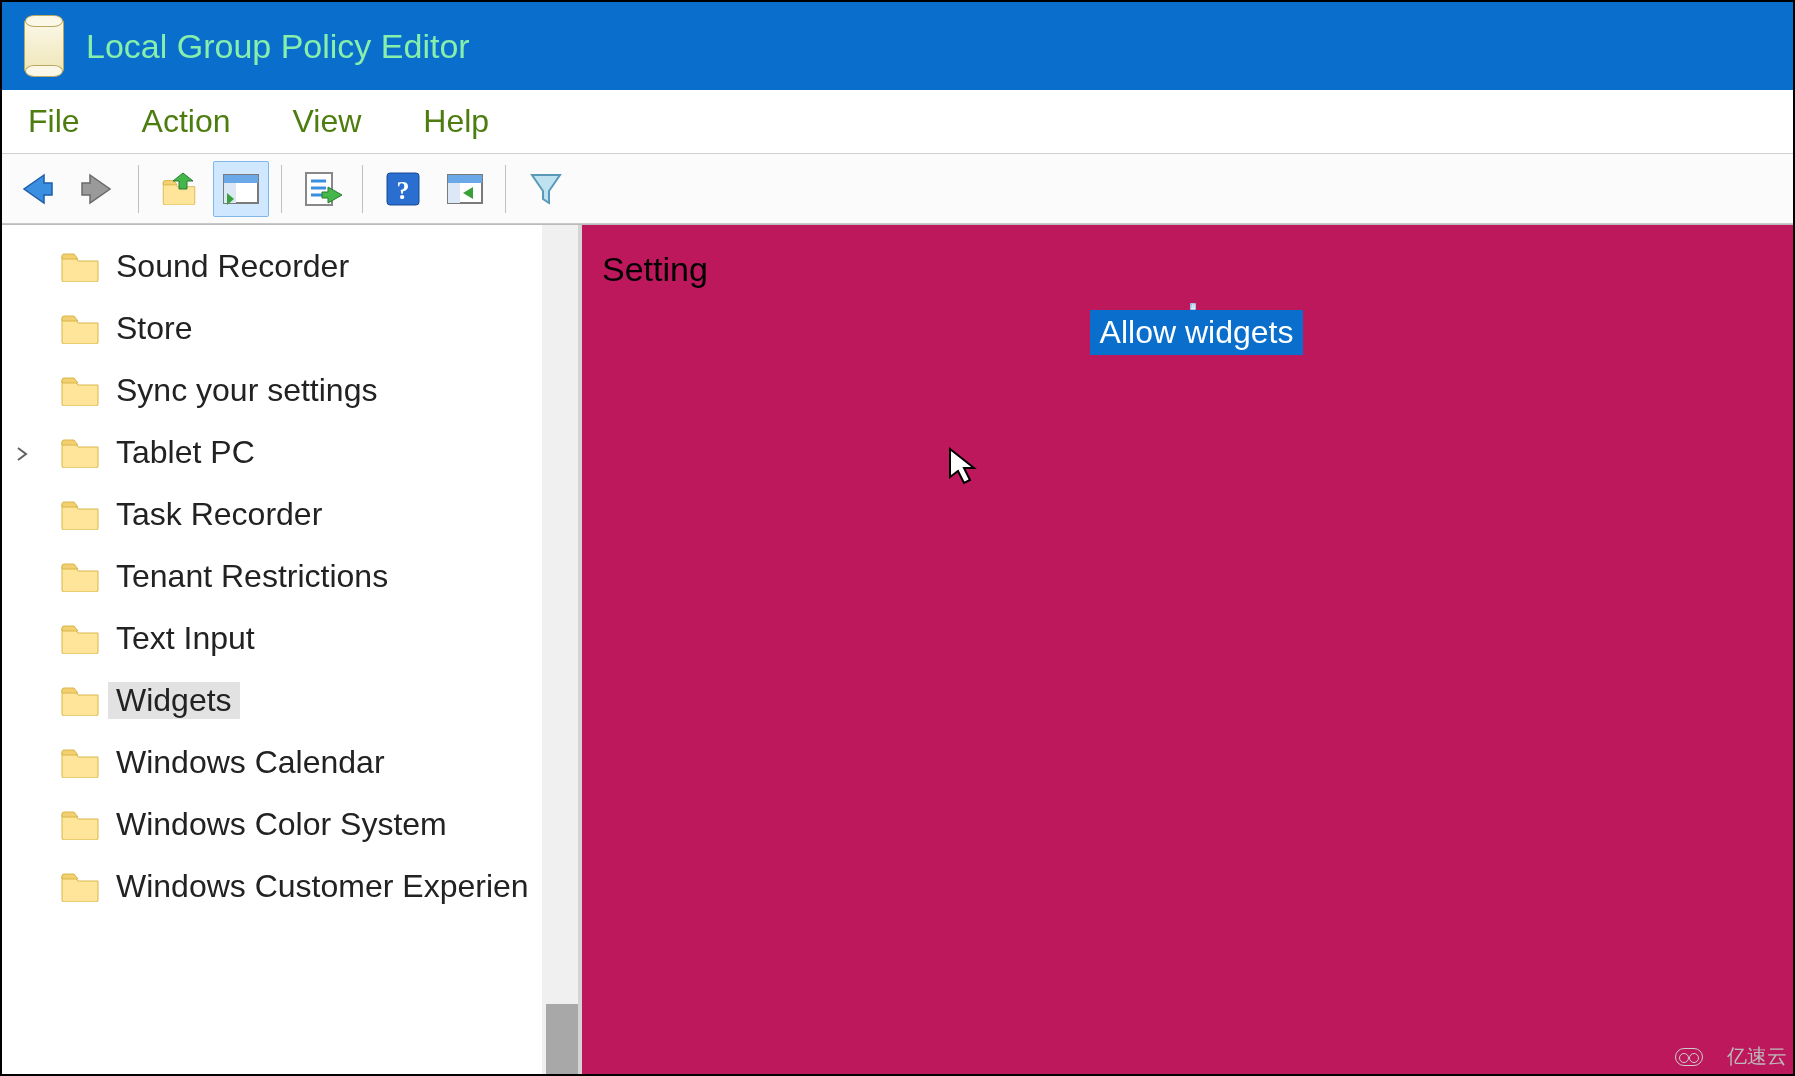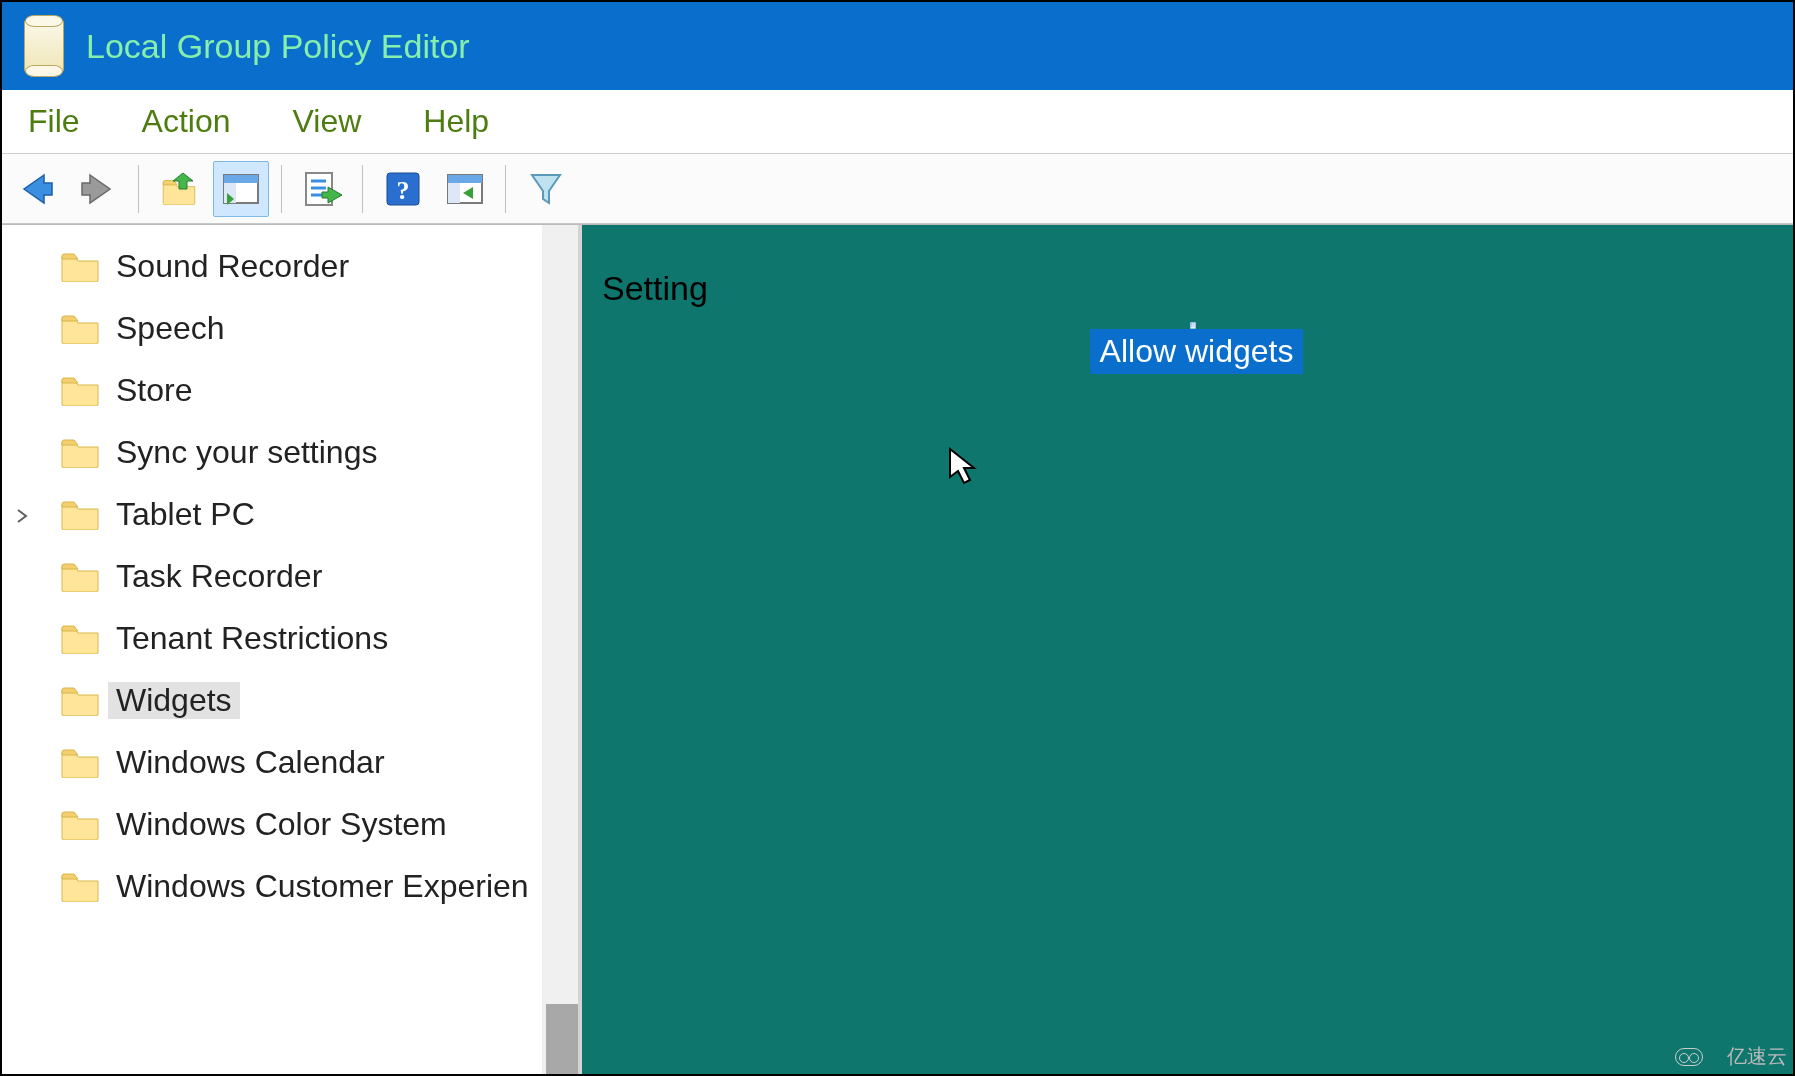--- a/index.html
+++ b/index.html
@@ -83,22 +83,22 @@
   .tree-pane {
     width: 580px;
     border-right: 4px solid #d4d4d4;
     background: #fff;
     position: relative;
     overflow: hidden;
     padding-top: 10px;
   }
   .detail-pane {
     flex: 1;
-    background: #0f766e;
-    padding: 44px 0 0 18px;
+    background: #be185d;
+    padding: 25px 0 0 18px;
   }
 
   
   .tree-item {
     display: flex; align-items: center;
     height: 62px;
     padding-left: 58px;
     position: relative;
     font-size: 32px;
     color: #222;
@@ -319,26 +319,20 @@
     <div class="tree-item">
         <svg class="folder-icon folder-svg">
           <use href="#sym-folder"></use>
         </svg>
         <span class="label-box">Sound Recorder</span>
       </div>
       <div class="tree-item">
         <svg class="folder-icon folder-svg">
           <use href="#sym-folder"></use>
         </svg>
-        <span class="label-box">Speech</span>
-      </div>
-      <div class="tree-item">
-        <svg class="folder-icon folder-svg">
-          <use href="#sym-folder"></use>
-        </svg>
         <span class="label-box">Store</span>
       </div>
       <div class="tree-item">
         <svg class="folder-icon folder-svg">
           <use href="#sym-folder"></use>
         </svg>
         <span class="label-box">Sync your settings</span>
       </div>
       <div class="tree-item">
         <span class="expander" style="transform: translateY(-50%);"><svg width="16" height="16" viewBox="0 0 16 16">
@@ -353,20 +347,26 @@
         <svg class="folder-icon folder-svg">
           <use href="#sym-folder"></use>
         </svg>
         <span class="label-box">Task Recorder</span>
       </div>
       <div class="tree-item">
         <svg class="folder-icon folder-svg">
           <use href="#sym-folder"></use>
         </svg>
         <span class="label-box">Tenant Restrictions</span>
+      </div>
+      <div class="tree-item">
+        <svg class="folder-icon folder-svg">
+          <use href="#sym-folder"></use>
+        </svg>
+        <span class="label-box">Text Input</span>
       </div>
       <div class="tree-item selected">
         <div class="sel-bg"></div>
         <svg class="folder-icon folder-svg">
           <use href="#sym-folder"></use>
         </svg>
         <span class="label-box">Widgets</span>
       </div>
       <div class="tree-item">
         <svg class="folder-icon folder-svg">

